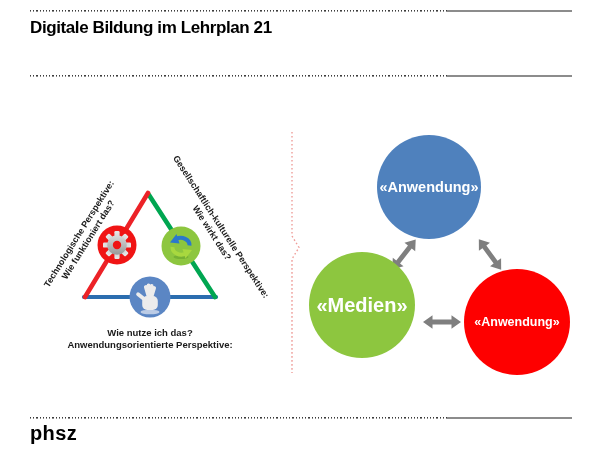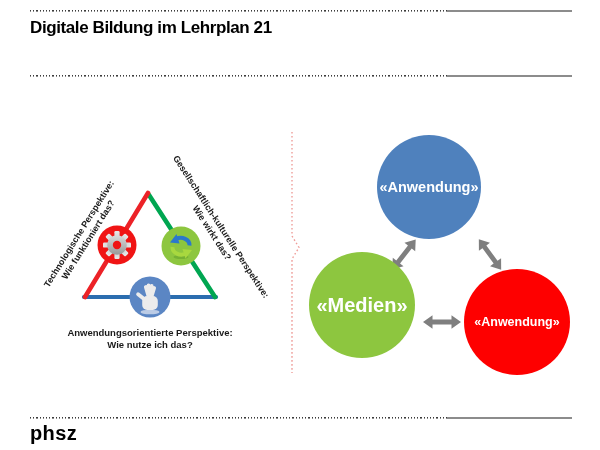--- a/index.html
+++ b/index.html
@@ -181,22 +181,22 @@
 
   <div class="perspective-label label-tech">
     <span>Technologische Perspektive:</span>
     <span>Wie funktioniert das?</span>
   </div>
   <div class="perspective-label label-society">
     <span>Gesellschaftlich-kulturelle Perspektive:</span>
     <span>Wie wirkt das?</span>
   </div>
   <div class="perspective-label label-application">
+    <span>Wie nutze ich das?</span>
     <span>Anwendungsorientierte Perspektive:</span>
-    <span>Wie nutze ich das?</span>
   </div>
 
   <div class="concept-circle circle-anwendung">
     <span>«Anwendung»</span>
   </div>
   <div class="concept-circle circle-medien">
     <span>«Medien»</span>
   </div>
   <div class="concept-circle circle-informatik">
     <span>«Anwendung»</span>

